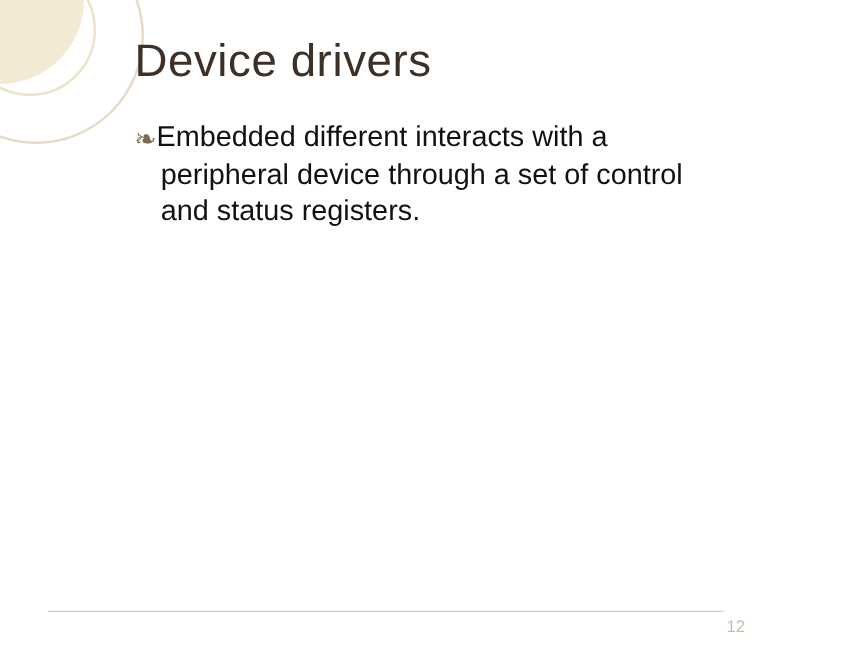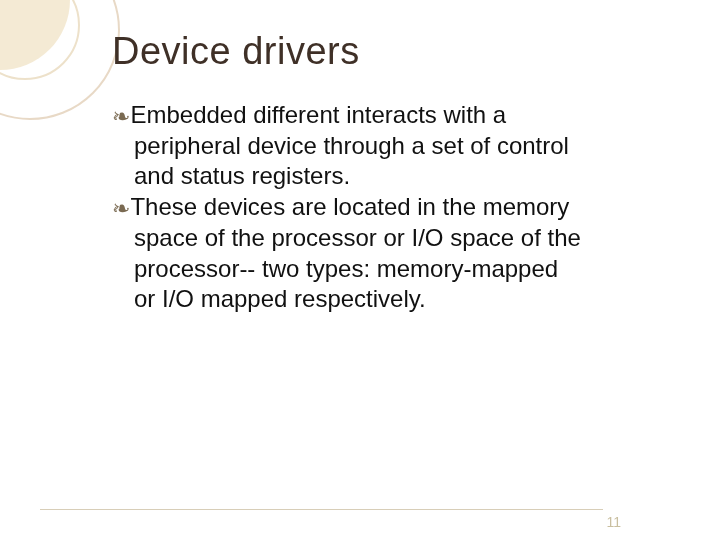--- a/index.html
+++ b/index.html
@@ -115,18 +115,17 @@
   <div class="corner-deco">
     <div class="arc1"></div>
     <div class="ring"></div>
     <div class="ring2"></div>
   </div>
 
   <div class="title">Device drivers</div>
 
   <div class="body">
     <span class="bullet"><span class="bullet-glyph">❧</span><span>Embedded different interacts with a peripheral device through a set of control and status registers.</span></span>
-    <span class="bullet"><span class="bullet-glyph">❧</span><span>These devices are located in the memory space of the processor or I/O space of the processor-- two types: memory-mapped or I/O mapped respectively.</span></span>
   </div>
 
   <div class="bottom-rule"></div>
-  <div class="page-num">11</div>
+  <div class="page-num">12</div>
 </div>
 
 </body></html>

